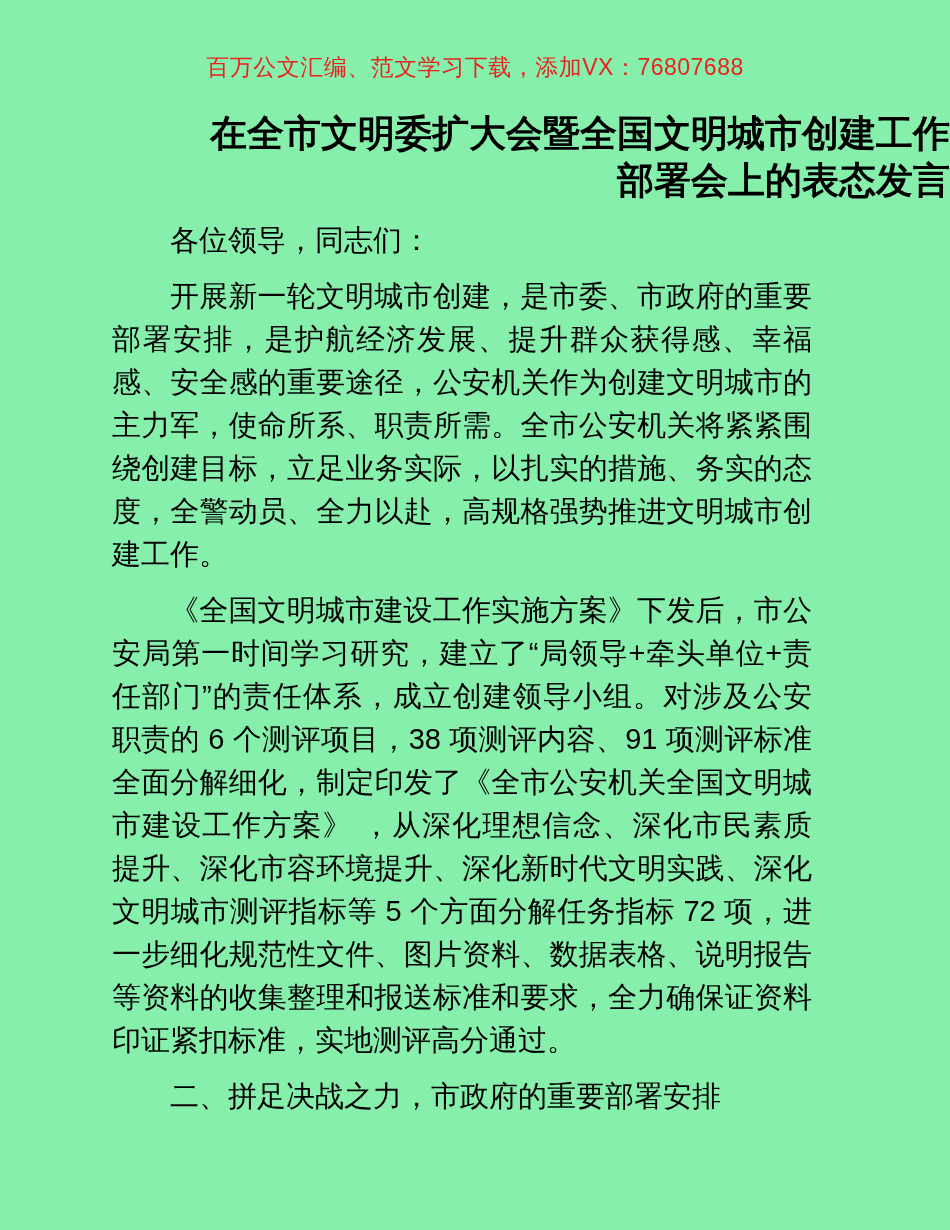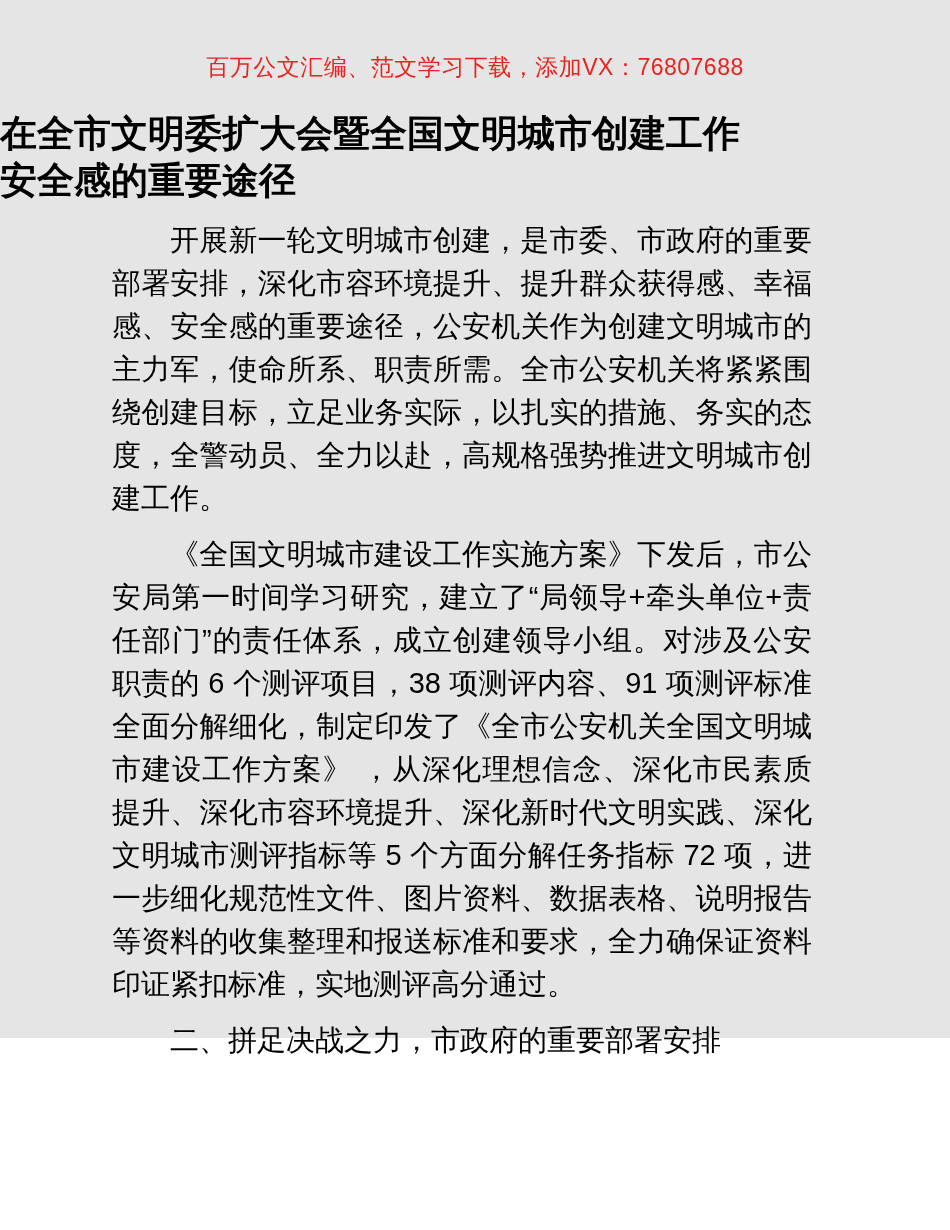--- a/index.html
+++ b/index.html
@@ -9,35 +9,35 @@
   }
   body {
     width: 950px;
     height: 1230px;
     font-family: "Liberation Sans", sans-serif;
     color: #000000;
     overflow: hidden;
   }
   .page {
     width: 950px;
-    height: 1038px;
-    background: #e5e5e5;
+    height: 1230px;
+    background: #86efac;
     box-sizing: border-box;
   }
   .notice {
     padding-top: 52px;
     text-align: center;
     font-size: 23px;
     line-height: 30px;
     color: #e8231f;
     letter-spacing: 0.5px;
   }
   .doc-title {
     margin-top: 28px;
-    text-align: left;
+    text-align: right;
     font-size: 37px;
     line-height: 47px;
     font-weight: 700;
     color: #000000;
   }
   .content {
     box-sizing: border-box;
     padding: 2px 138px 0 112px;
     font-size: 29px;
     line-height: 43px;
@@ -52,22 +52,23 @@
 </style>
 </head>
 <body>
 
 <div class="page">
 
   <div class="notice">百万公文汇编、范文学习下载，添加VX：76807688</div>
 
   <div class="doc-title">
     <div>在全市文明委扩大会暨全国文明城市创建工作</div>
-    <div>安全感的重要途径</div>
+    <div>部署会上的表态发言</div>
   </div>
 
   <div class="content">
-    <p>开展新一轮文明城市创建，是市委、市政府的重要部署安排，深化市容环境提升、提升群众获得感、幸福感、安全感的重要途径，公安机关作为创建文明城市的主力军，使命所系、职责所需。全市公安机关将紧紧围绕创建目标，立足业务实际，以扎实的措施、务实的态度，全警动员、全力以赴，高规格强势推进文明城市创建工作。</p>
+    <p>各位领导，同志们：</p>
+    <p>开展新一轮文明城市创建，是市委、市政府的重要部署安排，是护航经济发展、提升群众获得感、幸福感、安全感的重要途径，公安机关作为创建文明城市的主力军，使命所系、职责所需。全市公安机关将紧紧围绕创建目标，立足业务实际，以扎实的措施、务实的态度，全警动员、全力以赴，高规格强势推进文明城市创建工作。</p>
     <p>《全国文明城市建设工作实施方案》下发后，市公安局第一时间学习研究，建立了“局领导+牵头单位+责任部门”的责任体系，成立创建领导小组。对涉及公安职责的 6 个测评项目，38 项测评内容、91 项测评标准全面分解细化，制定印发了《全市公安机关全国文明城市建设工作方案》 ，从深化理想信念、深化市民素质提升、深化市容环境提升、深化新时代文明实践、深化文明城市测评指标等 5 个方面分解任务指标 72 项，进一步细化规范性文件、图片资料、数据表格、说明报告等资料的收集整理和报送标准和要求，全力确保证资料印证紧扣标准，实地测评高分通过。</p>
     <p>二、拼足决战之力，市政府的重要部署安排</p>
   </div>
 
 </div>
 
 </body></html>

